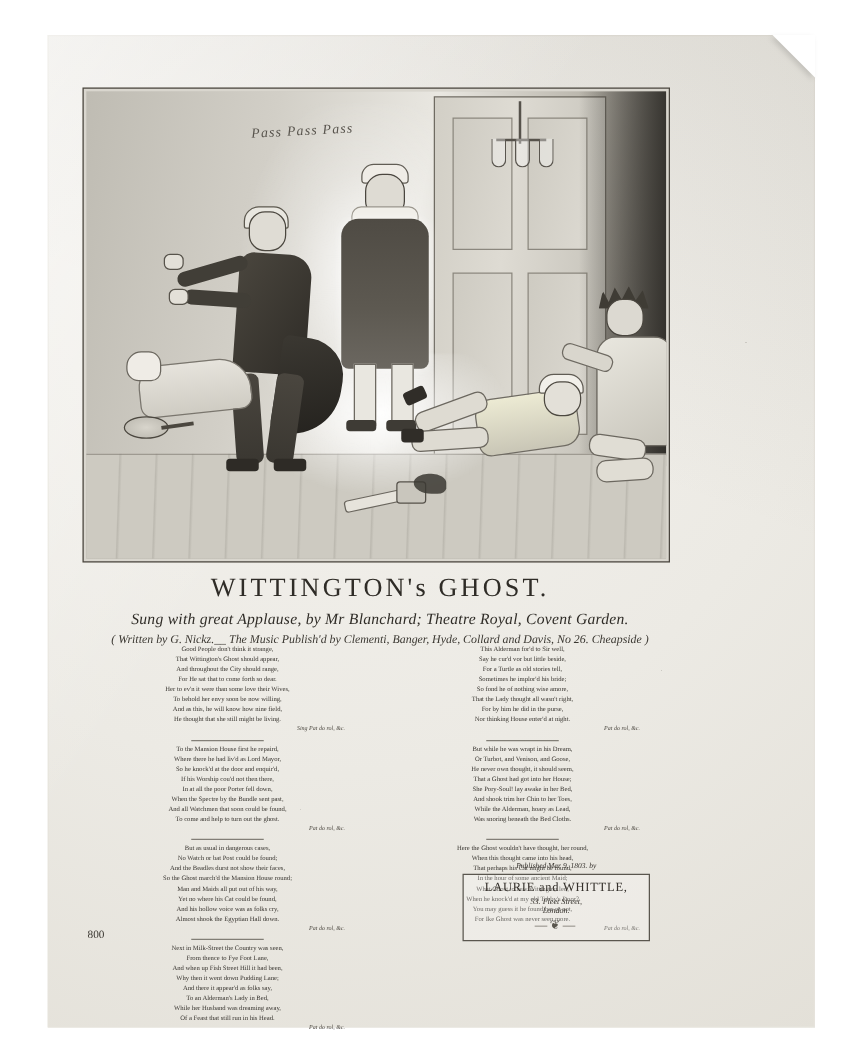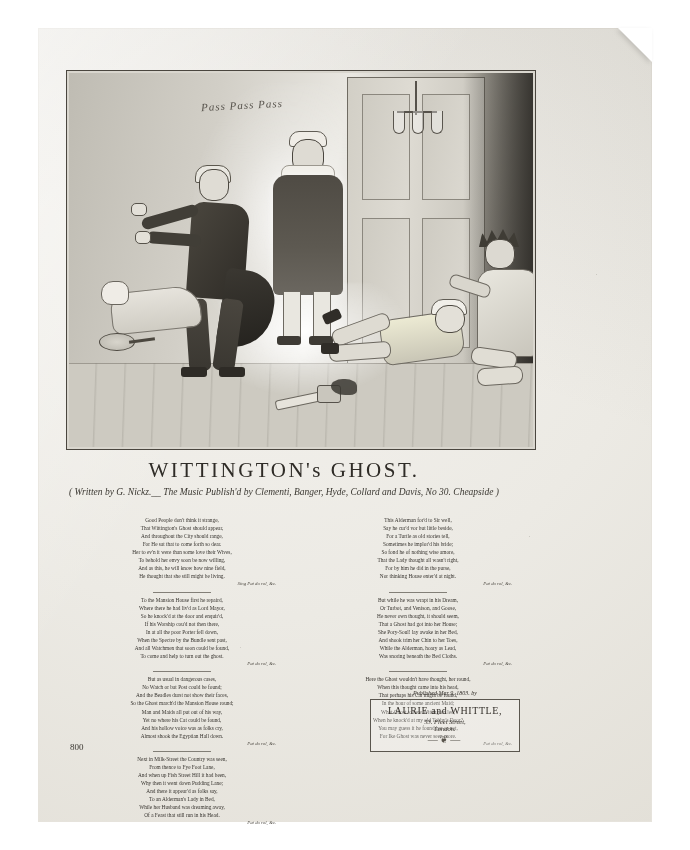--- a/index.html
+++ b/index.html
@@ -356,21 +356,21 @@
   }
   .obj-spill {
     position: absolute; left: 262px; top: 306px; width: 26px; height: 16px;
     background: #3b3832; border-radius: 50% 50% 30% 60%;
     opacity: .85;
   }
 
   
   .title-block {
     position: absolute;
-    left: 50px;
+    left: 70px;
     top: 458px;
     width: 468px;
     text-align: center;
     color: #2f2c27;
   }
   .main-title {
     font-family: "Liberation Serif", serif;
     font-size: 21px;
     letter-spacing: 2.5px;
     font-weight: normal;
@@ -581,21 +581,22 @@
       </div>
 
       <div class="obj-candle"></div>
       <div class="obj-candle-base"></div>
       <div class="obj-spill"></div>
     </div>
   </div>
 
   <div class="title-block">
     <div class="main-title">WITTINGTON's GHOST.</div>
-    <div class="imprint-line">( Written by G. Nickz.__ The Music Publish'd by Clementi, Banger, Hyde, Collard and Davis, No 30. Cheapside )</div>
+    <div class="subtitle">Sung with great Applause, by Mr Blanchard; Theatre Royal, Covent Garden.</div>
+    <div class="imprint-line">( Written by G. Nickz.__ The Music Publish'd by Clementi, Banger, Hyde, Collard and Davis, No 26. Cheapside )</div>
   </div>
 
   <div class="columns">
     <div class="col" id="col-left">
         <div class="verse">
           <div class="line">Good People don't think it strange,</div>
           <div class="line">That Wittington's Ghost should appear,</div>
           <div class="line">And throughout the City should range,</div>
           <div class="line">For He sat that to come forth so dear.</div>
           <div class="line">Her to ev'n it were than some love their Wives,</div>

